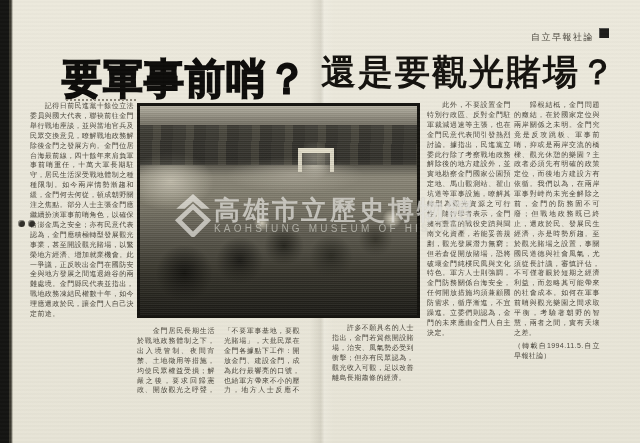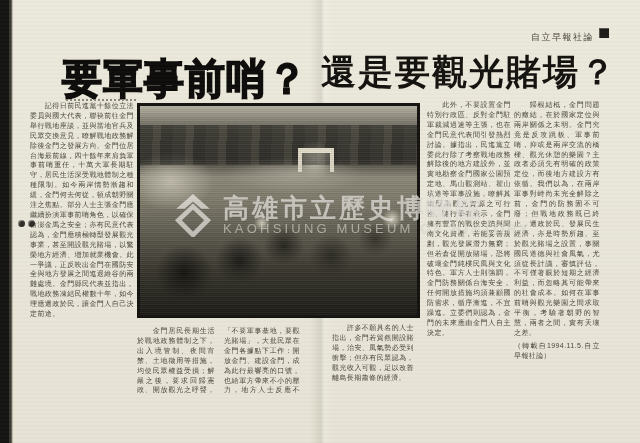--- a/index.html
+++ b/index.html
@@ -43,26 +43,26 @@
       radial-gradient(circle 9px at 44% 56%, #cfcab8, rgba(207,202,184,0) 90%),
       linear-gradient(180deg,#b6b2a3 0%,#575449 13%,#3d3b33 25%,#8b8778 34%,#7c7869 46%,#5b584d 62%,#343229 80%,#1a1914 100%);}
   .photo-trees{position:absolute;left:0;top:9%;width:100%;height:19%;opacity:.65;
     background:repeating-linear-gradient(92deg,#2c2b26 0 13px,#403e35 13px 21px,#23221e 21px 33px);}
   .photo-arch{position:absolute;left:57%;top:20%;width:36px;height:24px;box-sizing:border-box;
     border-left:4px solid #ddd8c5;border-right:4px solid #ddd8c5;border-top:5px solid #e4dfcb;
     background:linear-gradient(rgba(221,216,197,.25),rgba(0,0,0,0));}
   .photo-grain{position:absolute;inset:0;
     background:repeating-linear-gradient(0deg,rgba(255,255,255,.05) 0 1px,rgba(0,0,0,.06) 1px 2px);}
   
-  .watermark{position:absolute;left:172px;top:193px;display:flex;align-items:center;gap:9px;
+  .watermark{position:absolute;left:172px;top:193px;display:flex;align-items:center;
     pointer-events:none;z-index:6;}
   .wm-text{display:flex;flex-direction:column;}
   .wm-cn{font-size:26px;font-weight:bold;letter-spacing:3px;color:rgba(250,249,243,.62);
     text-shadow:0 0 1px rgba(90,88,80,.35);white-space:nowrap;line-height:28px;}
-  .wm-en{font-size:13px;letter-spacing:3.2px;color:rgba(248,247,240,.5);
+  .wm-en{font-size:10px;letter-spacing:3.2px;color:rgba(248,247,240,.5);
     text-shadow:0 0 1px rgba(90,88,80,.3);white-space:nowrap;margin-top:-1px;}
   
   .col{position:absolute;font-size:7px;line-height:9.9px;letter-spacing:.4px;color:#49453c;
     text-align:justify;overflow:hidden;word-break:break-all;}
   .col-1{left:30px;top:101px;width:104px;height:293px;}
   .col-a{left:137px;top:326px;width:78px;height:68px;}
   .col-b{left:224px;top:326px;width:76px;height:68px;}
   .col-r{left:332px;top:323px;width:82px;height:70px;}
   .col-c{left:427px;top:100px;width:84px;height:293px;}
   .col-d{left:514px;top:100px;width:86px;height:293px;}

